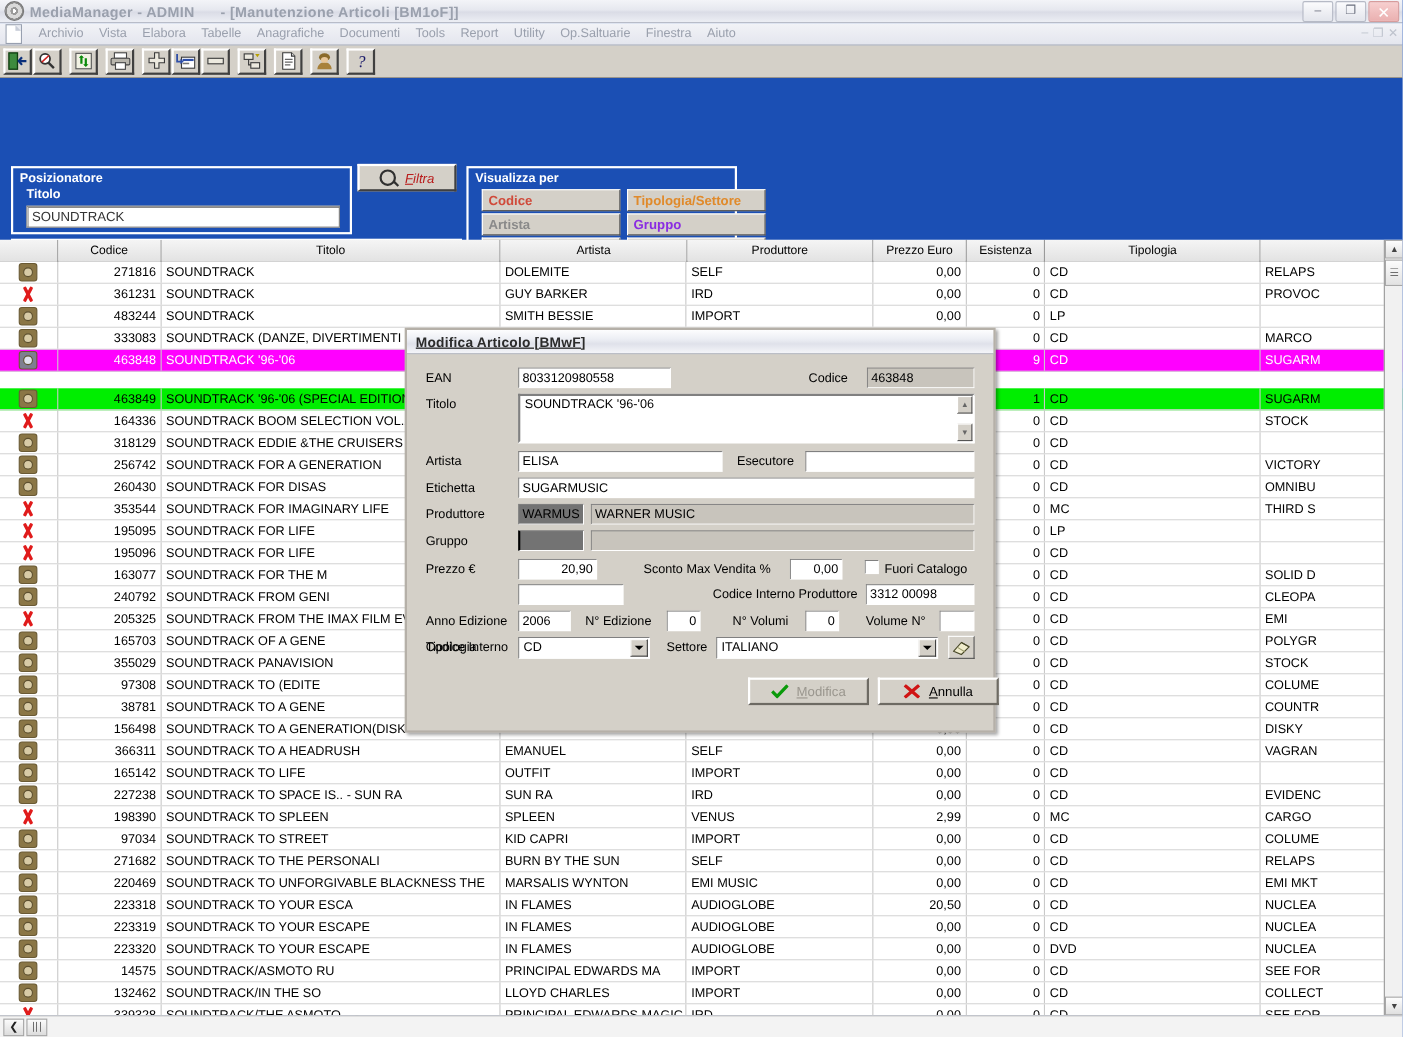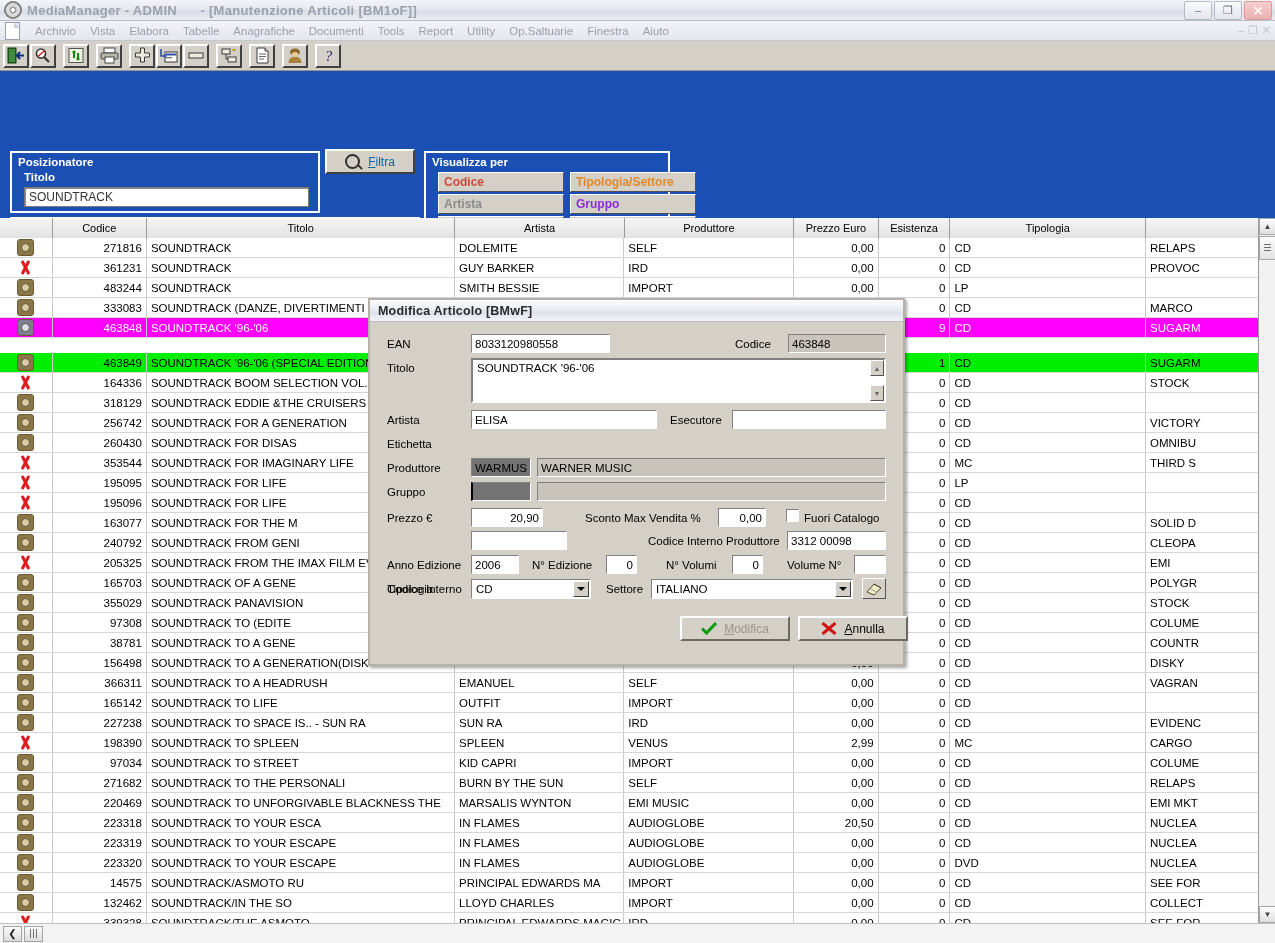--- a/index.html
+++ b/index.html
@@ -89,21 +89,21 @@
     border-right:2px solid #404040;border-bottom:2px solid #404040;
     box-sizing:border-box;
     display:flex;align-items:center;justify-content:center;
   }
   #filtrabtn{position:absolute;left:325px;top:78px;width:90px;height:25px;gap:8px;}
   #filtrabtn .mag{
     width:11px;height:11px;border:2px solid #303030;border-radius:50%;position:relative;
   }
   #filtrabtn .mag:after{content:"";position:absolute;width:6px;height:2px;background:#303030;
     transform:rotate(45deg);right:-5px;bottom:-1px;}
-  #filtrabtn span{font-size:12px;color:#0369a1;}
+  #filtrabtn span{font-size:12px;color:#b91c1c;font-style:italic;}
   .vbtn{
     position:absolute;width:126px;height:20px;
     background:#d4d0c8;
     border-top:1px solid #ffffff;border-left:1px solid #ffffff;
     border-right:1px solid #505050;border-bottom:1px solid #505050;
     box-sizing:border-box;display:flex;align-items:center;
     padding-left:5px;font-size:12px;font-weight:bold;
   }
   
   #grid{position:relative;width:1275px;height:705px;background:#fff;overflow:hidden;}
@@ -182,20 +182,21 @@
   }
   #bottombar .bb i{display:block;width:8px;height:9px;
     background:repeating-linear-gradient(to right,#6e6e6e 0 1px,transparent 1px 3px);}
   
   #dialog{
     position:absolute;left:368px;top:298px;width:537px;height:368px;
     background:#d4d0c8;
     border:2px solid #b5b0a8;
     box-sizing:border-box;
     box-shadow:2px 2px 3px rgba(0,0,0,.35);
+    text-decoration:underline;
   }
   #dlgtitle{
     height:22px;width:100%;box-sizing:border-box;
     background:linear-gradient(to bottom,#fdfdfe 0%,#eceef4 40%,#dfe1ea 60%,#f4f5f9 100%);
     border-bottom:1px solid #b9bcc6;
     display:flex;align-items:center;padding-left:8px;
     font-size:12.5px;font-weight:bold;color:#2b2b2b;letter-spacing:.2px;
   }
   #dlgbody{position:relative;width:100%;height:336px;}
   .dl{position:absolute;font-size:11.5px;color:#000;}
@@ -892,20 +893,21 @@
       <div style="position:absolute;right:0;top:0;width:14px;height:16px;background:#d4d0c8;border:1px solid #fff;border-right-color:#555;border-bottom-color:#555;box-sizing:border-box;display:flex;align-items:center;justify-content:center;font-size:7px;color:#666;">▲</div>
       <div style="position:absolute;right:0;bottom:0;width:14px;height:16px;background:#d4d0c8;border:1px solid #fff;border-right-color:#555;border-bottom-color:#555;box-sizing:border-box;display:flex;align-items:center;justify-content:center;font-size:7px;color:#666;">▼</div>
     </div>
 
     <div class="dl" style="left:17px;top:92px;">Artista</div>
     <div class="di" style="left:101px;top:88px;width:186px;height:19px;">ELISA</div>
     <div class="dl" style="left:300px;top:92px;">Esecutore</div>
     <div class="di" style="left:362px;top:88px;width:154px;height:19px;"></div>
 
     <div class="dl" style="left:17px;top:116px;">Etichetta</div>
+    <div class="di" style="left:101px;top:112px;width:415px;height:19px;">SUGARMUSIC</div>
 
     <div class="dl" style="left:17px;top:140px;">Produttore</div>
     <div class="di yel" style="left:101px;top:136px;width:60px;height:19px;">WARMUS</div>
     <div class="di ro" style="left:167px;top:136px;width:349px;height:19px;">WARNER MUSIC</div>
 
     <div class="dl" style="left:17px;top:164px;">Gruppo</div>
     <div class="di yel" style="left:101px;top:160px;width:60px;height:19px;border-left:2px solid #000;"></div>
     <div class="di ro" style="left:167px;top:160px;width:349px;height:19px;"></div>
 
     <div class="dl" style="left:17px;top:190px;">Prezzo €</div>

